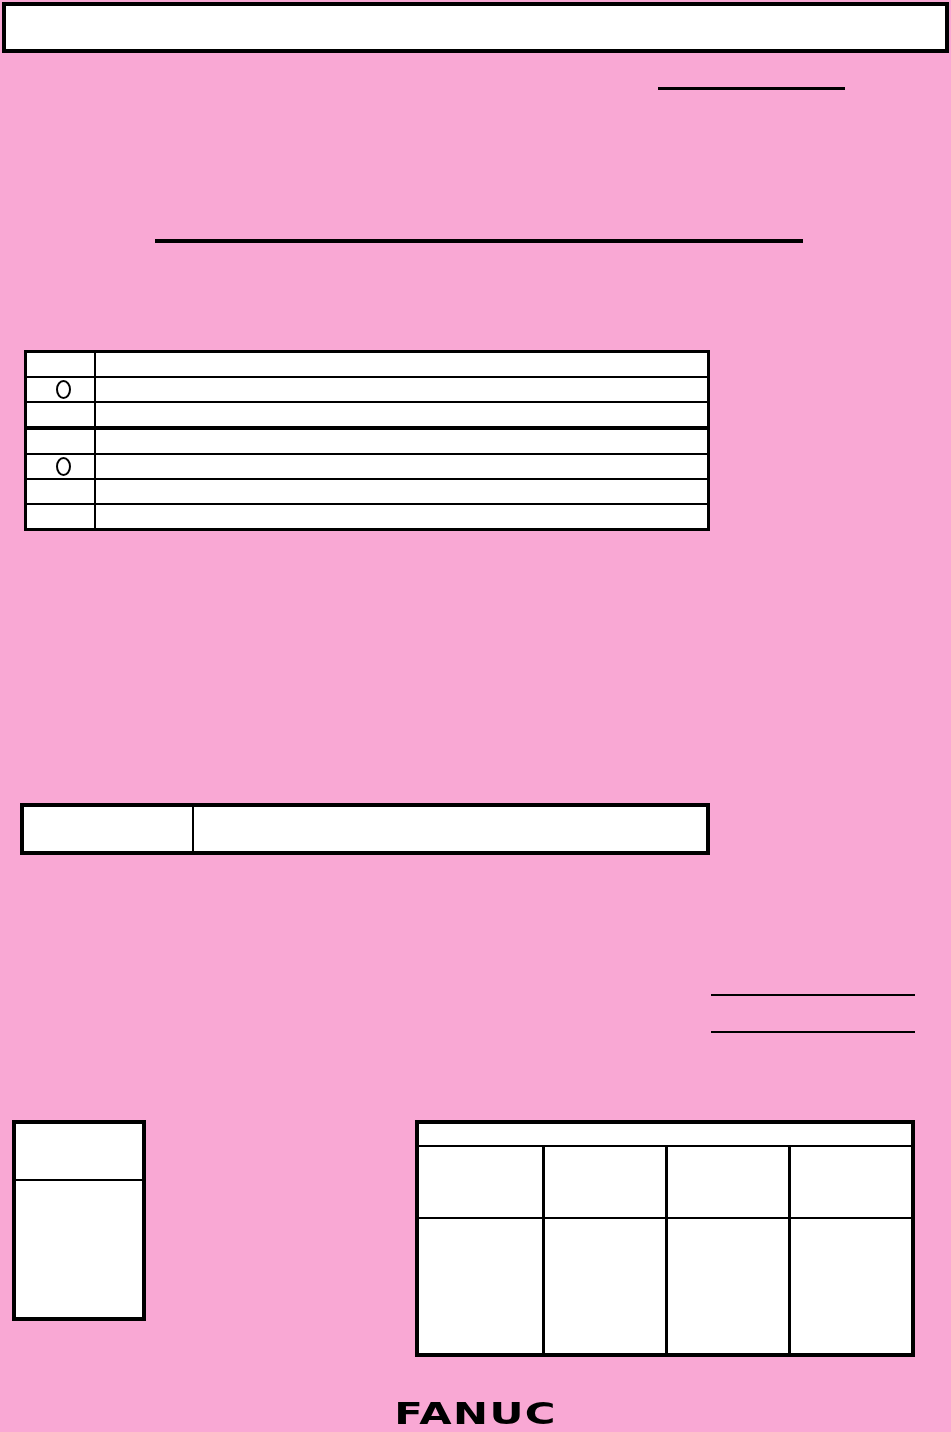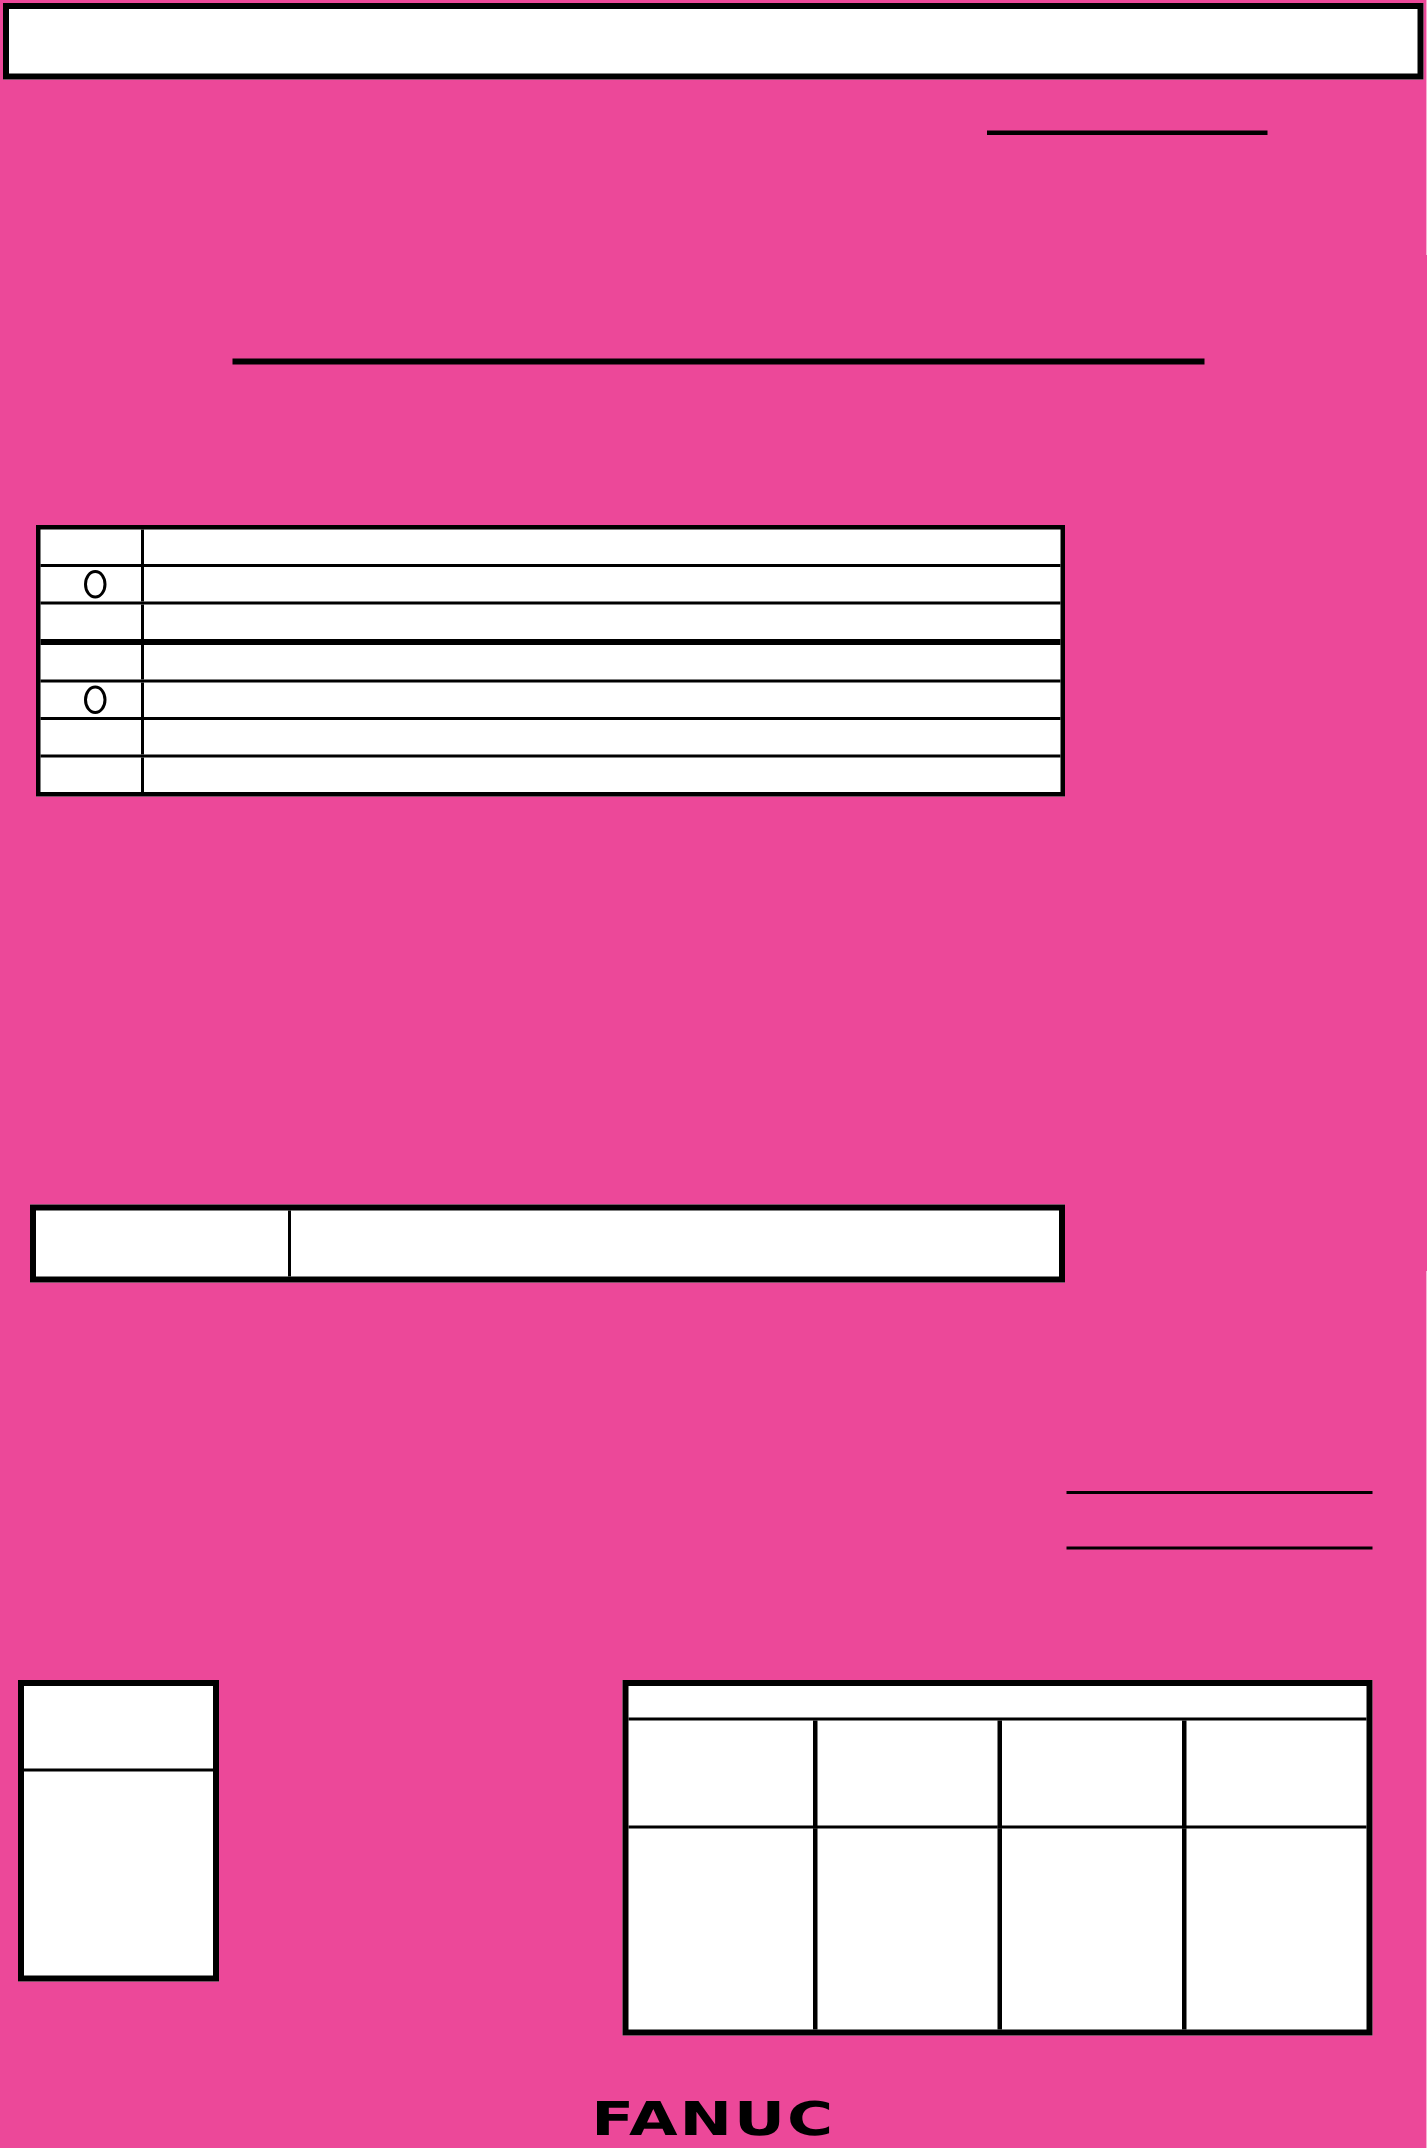--- a/index.html
+++ b/index.html
@@ -1,19 +1,19 @@
 <!DOCTYPE html>
 <html><head>
 <meta charset="utf-8">
 <style>
   html,body{margin:0;padding:0;background:#ffffff;}
   .page{
     position:relative;
     width:951px;height:1432px;
-    background:#ec4899;
+    background:#f9a8d4;
     font-family:"Liberation Sans", sans-serif;
     overflow:hidden;
   }
   .page *{box-sizing:border-box;}
 
   
   .header-box{
     position:absolute;left:2px;top:2px;width:947px;height:51px;
     border:4px solid #000;background:#fff;
   }

